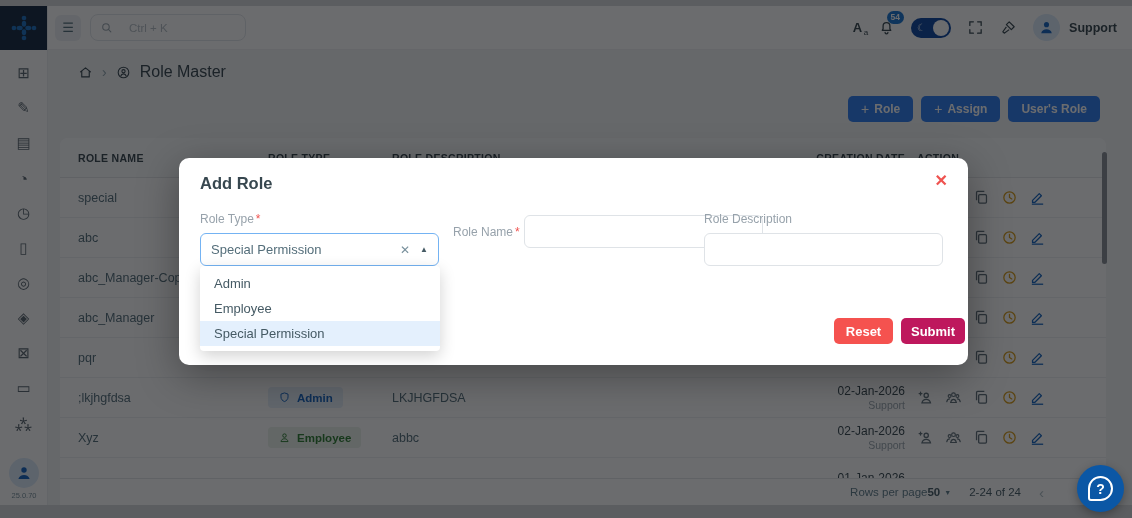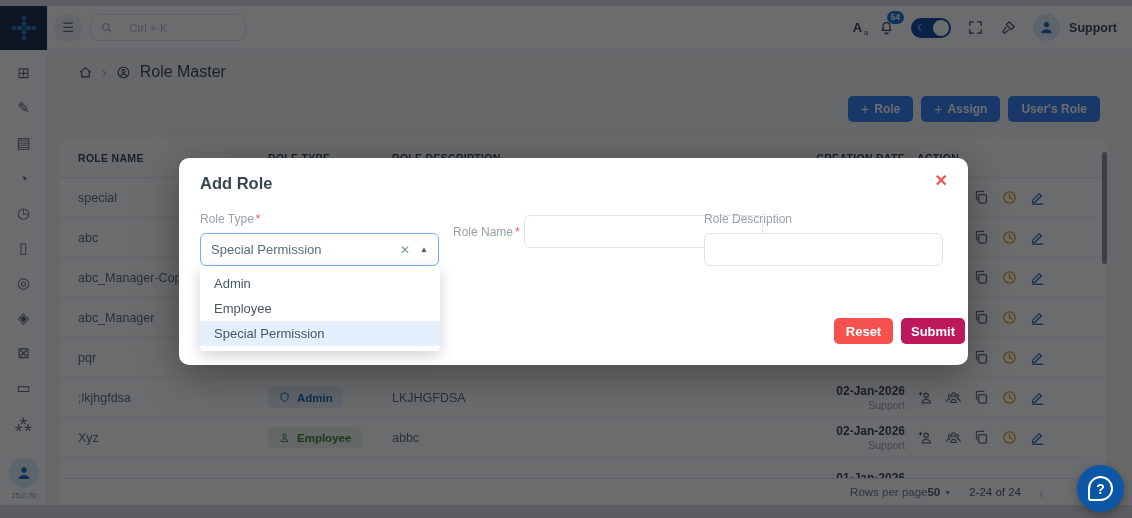--- a/index.html
+++ b/index.html
@@ -52,21 +52,21 @@
   
   .card{position:absolute;left:60px;top:132px;width:1046px;bottom:0;background:#fff;border-radius:8px 8px 0 0;overflow:hidden;z-index:1}
   .grid{display:grid;grid-template-columns:190px 124px 290px 223px 1fr;padding-left:18px;align-items:center}
   .thead{height:40px;border-bottom:1px solid #e3e6e9;background:#fbfcfd}
   .th{font-size:10.5px;font-weight:700;color:#37474f;letter-spacing:.3px}
   .th.right{text-align:right}
   .th.action{padding-left:12px}
   .trow{position:absolute;left:0;right:0;height:40px;border-bottom:1px solid #eef0f2;cursor:default}
   .c{font-size:12.5px;color:#546e7a;overflow:hidden;white-space:nowrap}
   .c.date{text-align:right}
-  .c.date .d1{font-size:12px;font-weight:700;color:#37474f}
+  .c.date .d1{font-size:12px;font-weight:400;color:#37474f}
   .c.date .d2{font-size:10.5px;color:#9aa6ae;margin-top:1px}
   .badge{display:inline-flex;align-items:center;gap:6px;padding:4px 10px;border-radius:4px;font-size:11.5px;font-weight:600}
   .badge svg{width:13px;height:13px}
   .badge.admin{color:#1565c0;background:rgba(21,101,192,.10)}
   .badge.emp{color:#2e7d32;background:rgba(46,125,50,.10)}
   .acts{display:flex;align-items:center;gap:11px;padding-left:12px}
   .ai{width:17px;height:17px;cursor:pointer;flex:none}
   .ai.gray{color:#5f6f79}
   .ai.hist{color:#d79b16}
   .ai.edit{color:#1565c0}

